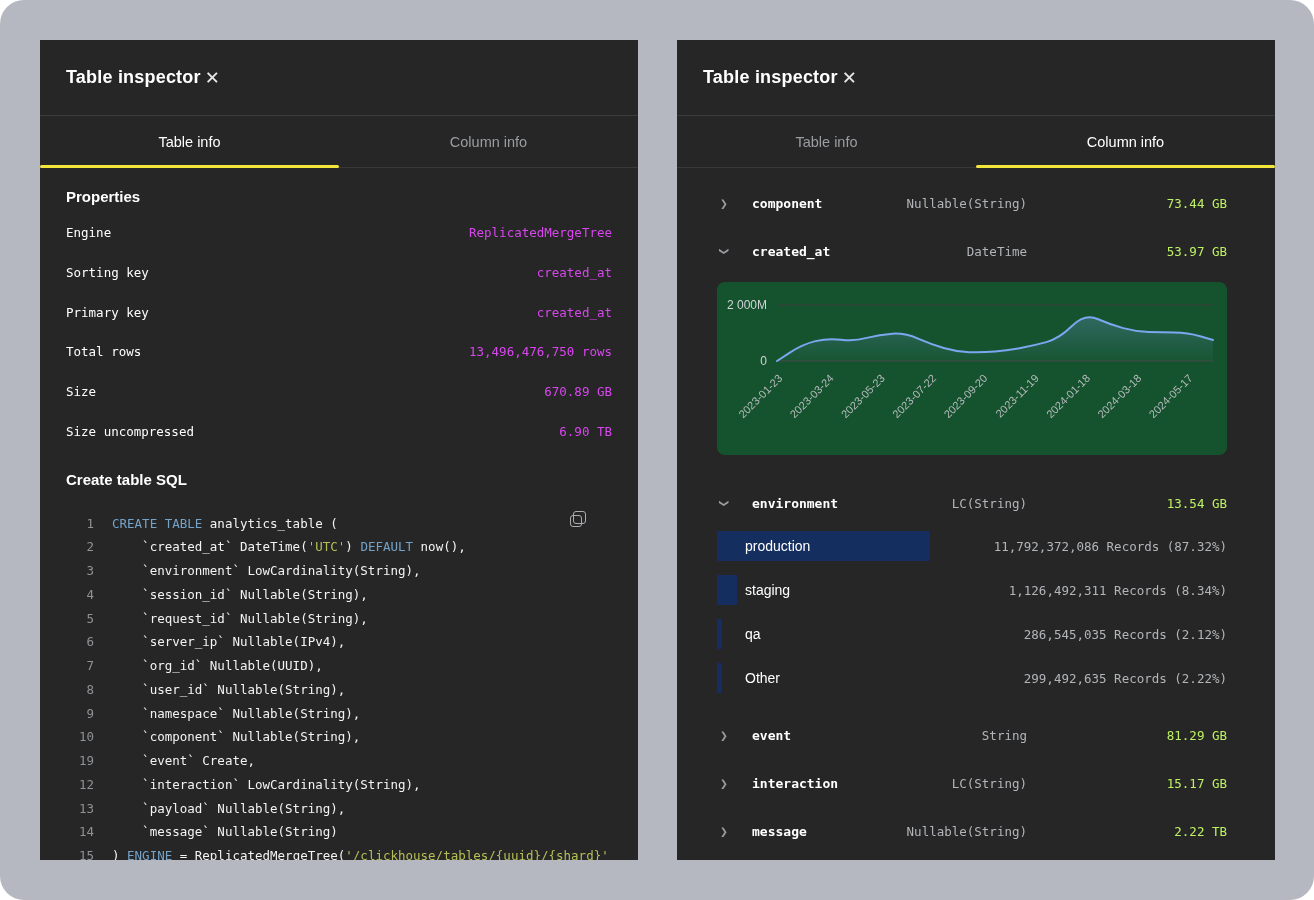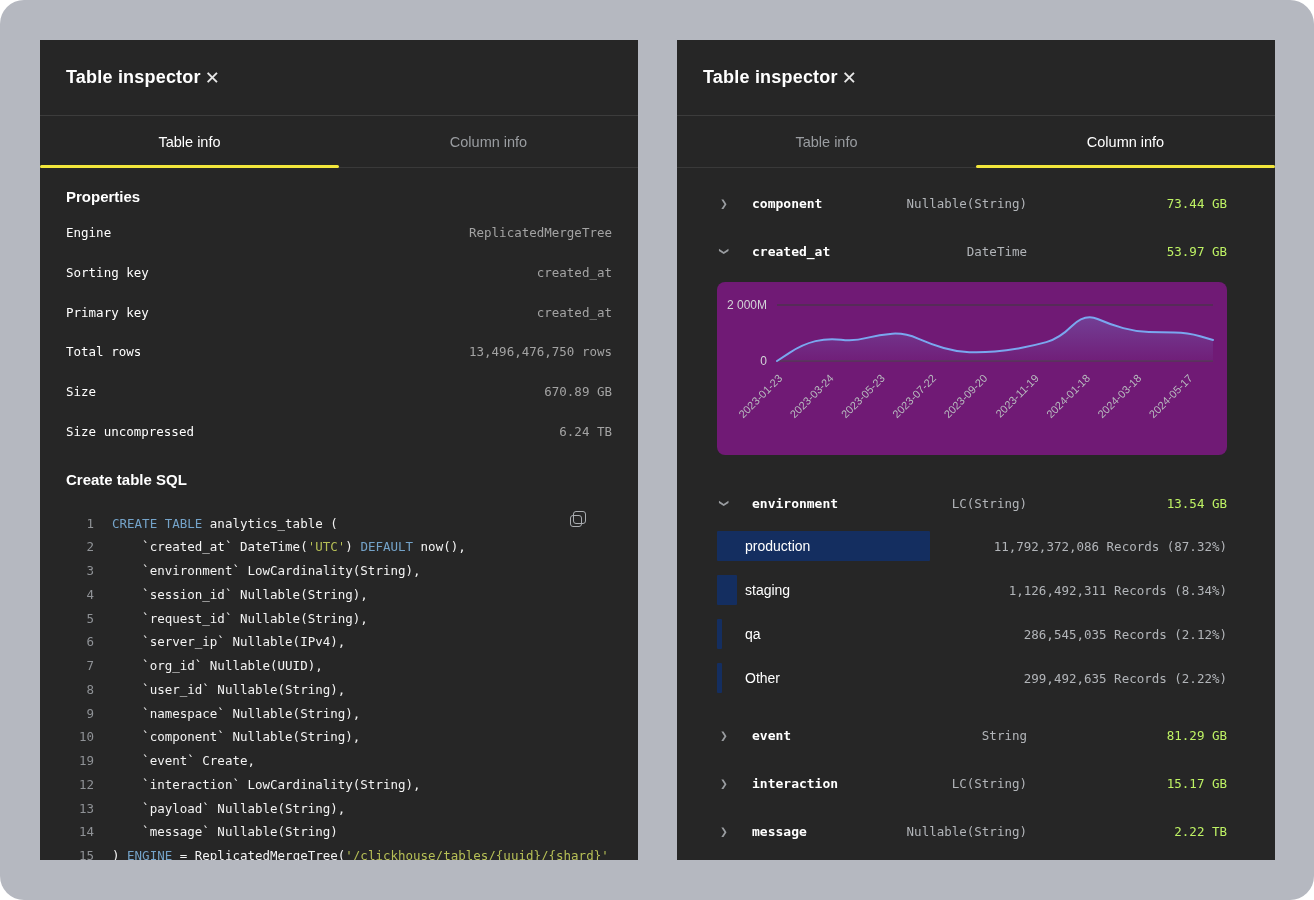--- a/index.html
+++ b/index.html
@@ -20,21 +20,21 @@
          color:#9a9da1; cursor:pointer; position:relative; }
   .tab.active { color:#ffffff; }
   .tab.active::after { content:""; position:absolute; left:0; right:0; bottom:-1px; height:3px; background:#f2e63b; border-radius:2px; }
 
   
   .left-content { padding:0 26px; }
   .section-heading { font-size:15px; font-weight:bold; color:#fff; margin-top:14px; height:28px; display:flex; align-items:center; }
   .props { margin-top:3px; }
   .prop-row { height:39.7px; display:flex; align-items:center; justify-content:space-between; }
   .prop-label { font-family:"DejaVu Sans Mono", monospace; font-size:12.5px; color:#ffffff; }
-  .prop-value { font-family:"DejaVu Sans Mono", monospace; font-size:12.5px; color:#a3a3a3; }
+  .prop-value { font-family:"DejaVu Sans Mono", monospace; font-size:12.5px; color:#d946ef; }
 
   .code-block { position:relative; margin-top:10px; padding-top:8px; }
   .code-line { display:flex; height:23.75px; align-items:center; font-family:"DejaVu Sans Mono", monospace; font-size:12.5px; }
   .code-num { width:28px; text-align:right; color:#8f9296; flex:none; }
   .code-text { margin-left:18px; white-space:pre; color:#f3f3f3; }
   .tok-kw  { color:#74a3c9; }
   .tok-str { color:#b6bf56; }
   .copy-btn { position:absolute; top:6px; right:22px; width:22px; height:22px; background:none; border:none; cursor:pointer; }
   .copy-ic { position:absolute; top:6px; left:2px; width:12px; height:12px; border:1.6px solid #a9acb0; border-radius:3px; background:#262626; }
   .copy-ic::before { content:""; position:absolute; top:-5px; left:2px; width:11px; height:11px; border:1.6px solid #a9acb0; border-radius:3px; }
@@ -42,21 +42,21 @@
   
   .right-content { padding:0 48px 0 40px; }
   .col-row { height:48px; display:grid; grid-template-columns:26px 1fr 160px 200px; align-items:center; cursor:pointer; }
   .col-row:first-child { margin-top:11px; }
   .chev { color:#9a9da1; font-size:13px; font-family:"DejaVu Sans Mono", monospace; display:inline-block; width:14px; text-align:center; }
   .chev.expanded { transform:rotate(90deg); }
   .col-name { font-family:"DejaVu Sans Mono", monospace; font-size:13px; font-weight:bold; color:#fff; padding-left:9px; }
   .col-type { font-family:"DejaVu Sans Mono", monospace; font-size:12.5px; color:#b2b5b9; text-align:right; }
   .col-size { font-family:"DejaVu Sans Mono", monospace; font-size:12.5px; color:#bef264; text-align:right; }
 
-  .chart-card { margin-top:7px; height:173px; background:#701a75; border-radius:8px; overflow:hidden; }
+  .chart-card { margin-top:7px; height:173px; background:#14532d; border-radius:8px; overflow:hidden; }
   .chart-card svg { display:block; }
   .env-row { margin-top:24px; }
   .breakdown { margin-top:4px; }
   .bd-row { position:relative; height:30px; margin-bottom:14px; display:flex; align-items:center; }
   .bd-bar { position:absolute; left:0; top:0; height:30px; background:#142e60; border-radius:1px; }
   .bd-label { position:relative; z-index:1; padding-left:28px; font-size:14px; color:#fff; }
   .bd-value { margin-left:auto; font-family:"DejaVu Sans Mono", monospace; font-size:12.5px; color:#b2b5b9; position:relative; z-index:1; }
   .after-breakdown { margin-top:18px; }
 </style>
 </head>
@@ -91,21 +91,21 @@
           <div class="prop-row">
             <span class="prop-label">Total rows</span>
             <span class="prop-value">13,496,476,750 rows</span>
           </div>
           <div class="prop-row">
             <span class="prop-label">Size</span>
             <span class="prop-value">670.89 GB</span>
           </div>
           <div class="prop-row">
             <span class="prop-label">Size uncompressed</span>
-            <span class="prop-value">6.24 TB</span>
+            <span class="prop-value">6.90 TB</span>
           </div>
         </div>
       <div class="section-heading">Create table SQL</div>
       <div class="code-block">
         <button class="copy-btn" title="">
             <span class="copy-ic"></span>
           </button>
         <div id="code-lines">
             <div class="code-line">
               <span class="code-num">1</span>

